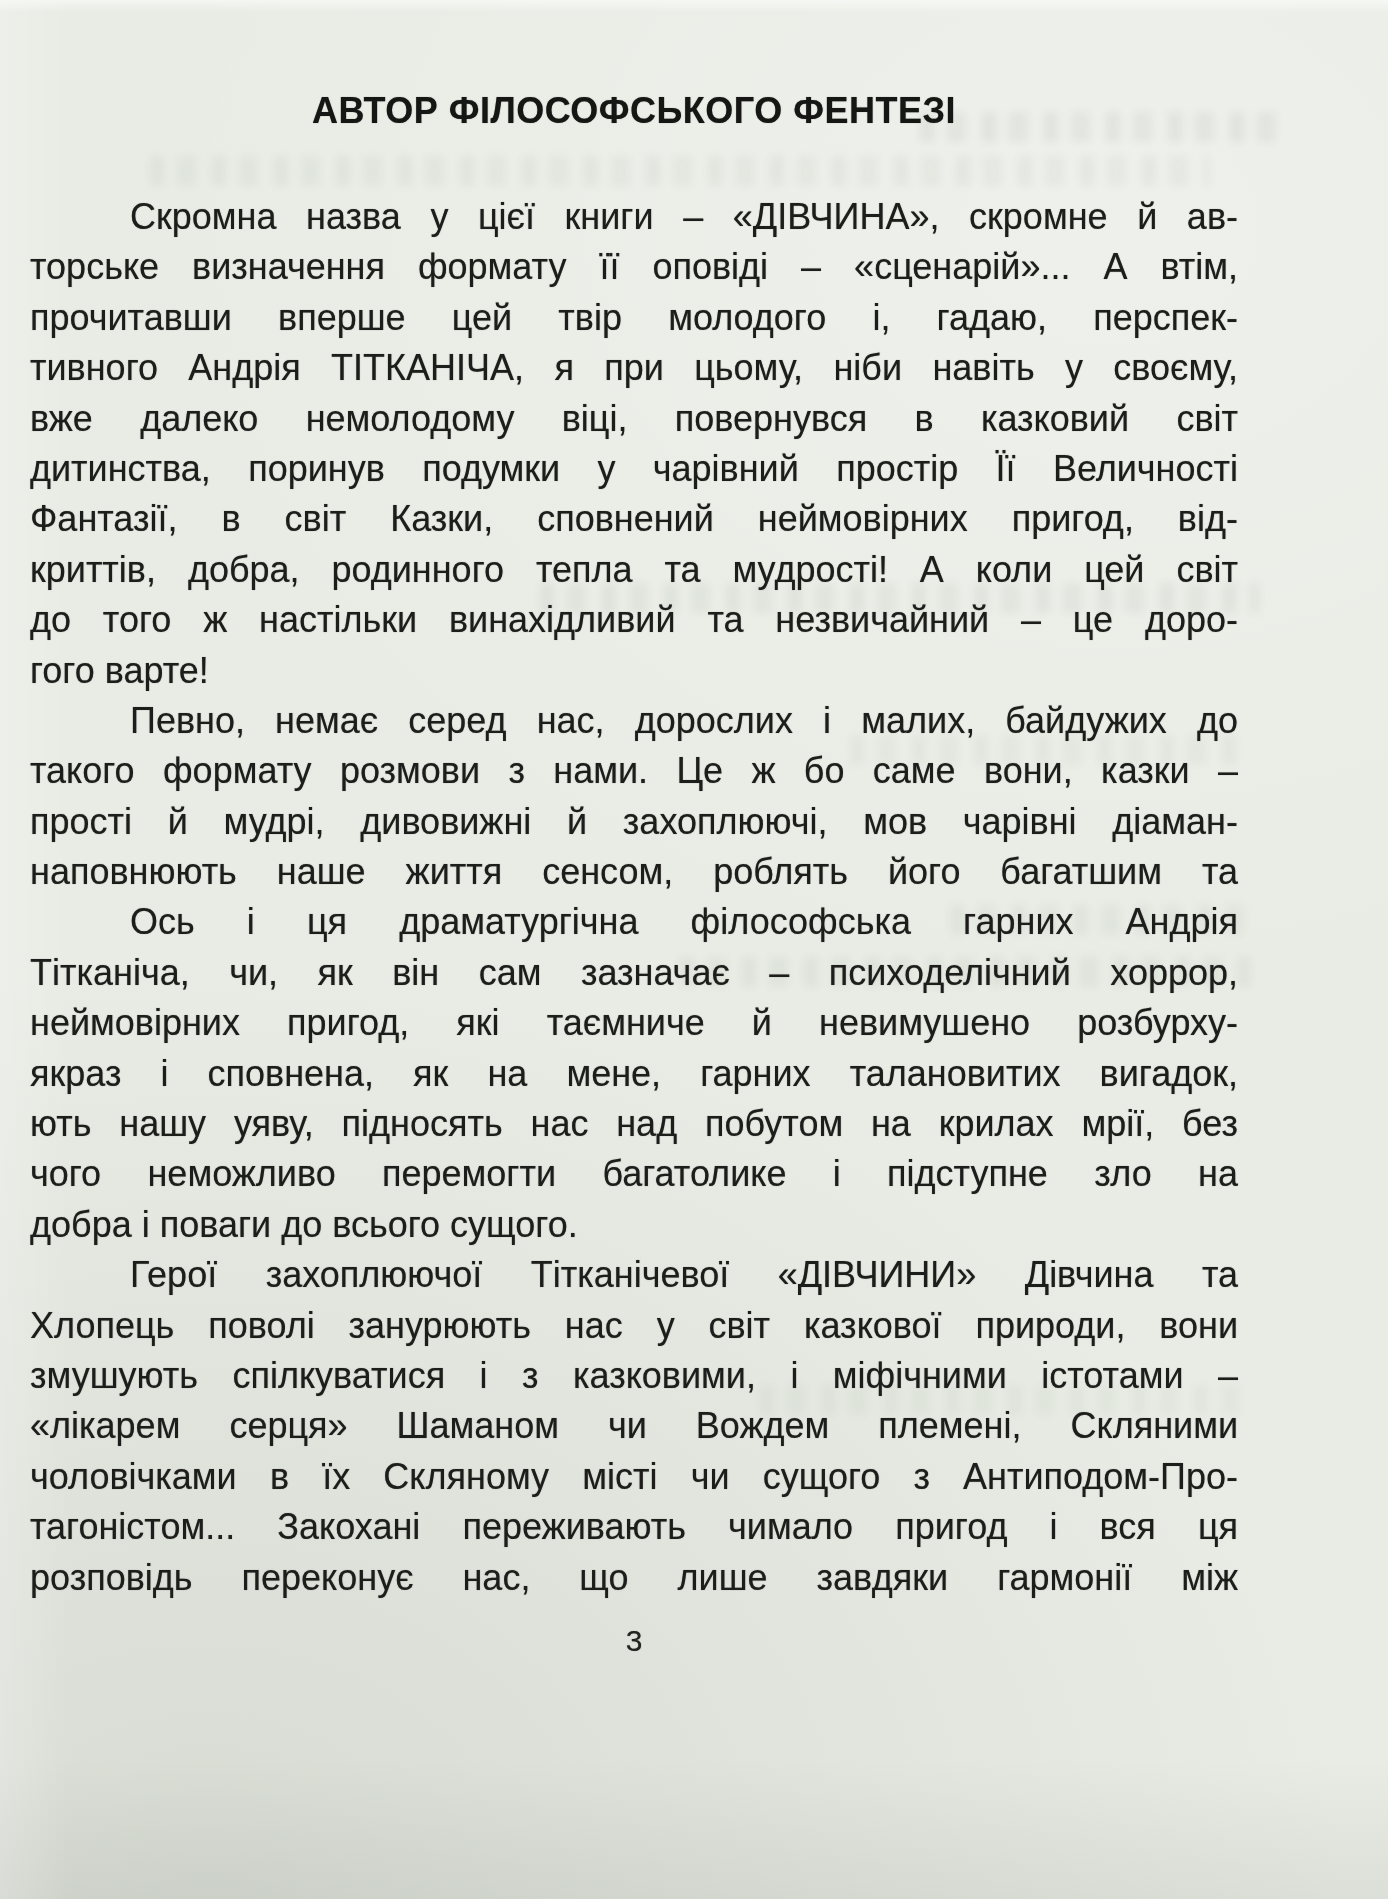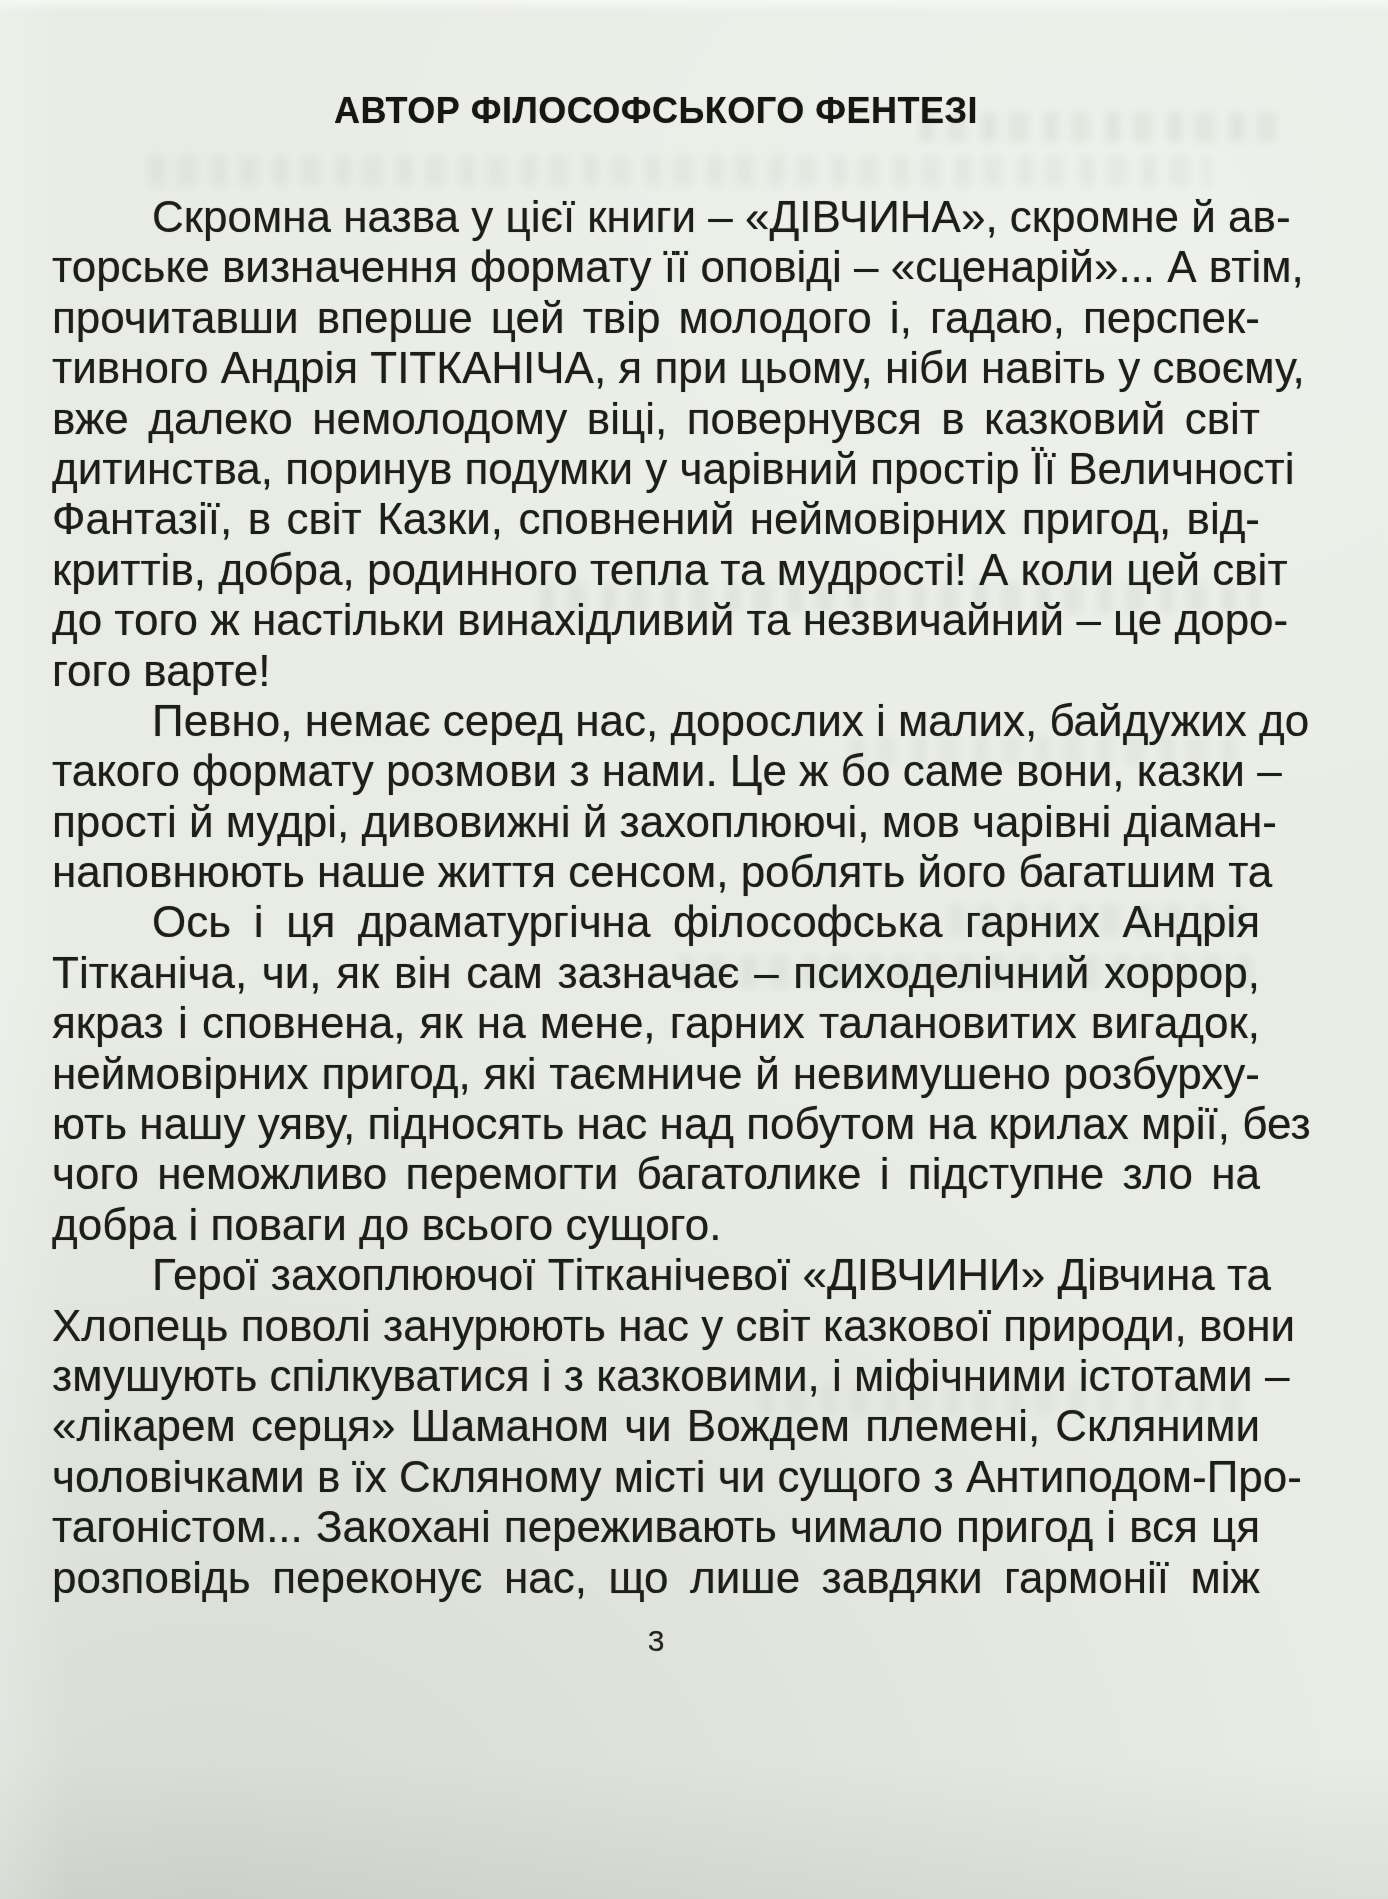--- a/index.html
+++ b/index.html
@@ -32,33 +32,33 @@
   }
   .g1{top:112px;left:920px;width:360px;opacity:.16;}
   .g2{top:156px;left:150px;width:1060px;opacity:.12;}
   .g3{top:583px;left:540px;width:720px;opacity:.15;}
   .g4{top:735px;left:850px;width:400px;opacity:.10;}
   .g5{top:905px;left:950px;width:310px;opacity:.12;}
   .g6{top:957px;left:680px;width:570px;opacity:.13;}
   .g7{top:1385px;left:760px;width:480px;opacity:.09;}
 
   .text-column{
-    position:absolute;left:52px;top:86px;width:1208px;
+    position:absolute;left:30px;top:86px;width:1208px;
     color:#1d1d1b;
   }
   .page-title{
     margin:0 0 56px 0;
     font-size:36px;line-height:50px;font-weight:700;
     text-align:center;letter-spacing:0.5px;
     color:#161614;
     text-shadow:0 0 1px rgba(22,22,20,0.5);
   }
   .paragraph{margin:0;}
   .line{
-    font-size:44px;
+    font-size:36px;
     height:50.4px;line-height:50.4px;
     white-space:nowrap;
     text-align:justify;
     text-align-last:justify;
     color:#1d1d1b;
     text-shadow:0 0 1px rgba(29,29,27,0.5);
   }
   .line.indent{padding-left:100px;}
   .line.end{text-align-last:left;}
   .page-number{
@@ -101,22 +101,22 @@
         </div>
         <div class="paragraph">
           <div class="line indent">Певно, немає серед нас, дорослих і малих, байдужих до</div>
           <div class="line">такого формату розмови з нами. Це ж бо саме вони, казки –</div>
           <div class="line">прості й мудрі, дивовижні й захоплюючі, мов чарівні діаман-</div>
           <div class="line">наповнюють наше життя сенсом, роблять його багатшим та</div>
         </div>
         <div class="paragraph">
           <div class="line indent">Ось і ця драматургічна філософська гарних Андрія</div>
           <div class="line">Тітканіча, чи, як він сам зазначає – психоделічний хоррор,</div>
+          <div class="line">неймовірних пригод, які таємниче й невимушено розбурху-</div>
           <div class="line">якраз і сповнена, як на мене, гарних талановитих вигадок,</div>
-          <div class="line">неймовірних пригод, які таємниче й невимушено розбурху-</div>
           <div class="line">ють нашу уяву, підносять нас над побутом на крилах мрії, без</div>
           <div class="line">чого неможливо перемогти багатолике і підступне зло на</div>
           <div class="line end">добра і поваги до всього сущого.</div>
         </div>
         <div class="paragraph">
           <div class="line indent">Герої захоплюючої Тітканічевої «ДІВЧИНИ» Дівчина та</div>
           <div class="line">Хлопець поволі занурюють нас у світ казкової природи, вони</div>
           <div class="line">змушують спілкуватися і з казковими, і міфічними істотами –</div>
           <div class="line">«лікарем серця» Шаманом чи Вождем племені, Скляними</div>
           <div class="line">чоловічками в їх Скляному місті чи сущого з Антиподом-Про-</div>

